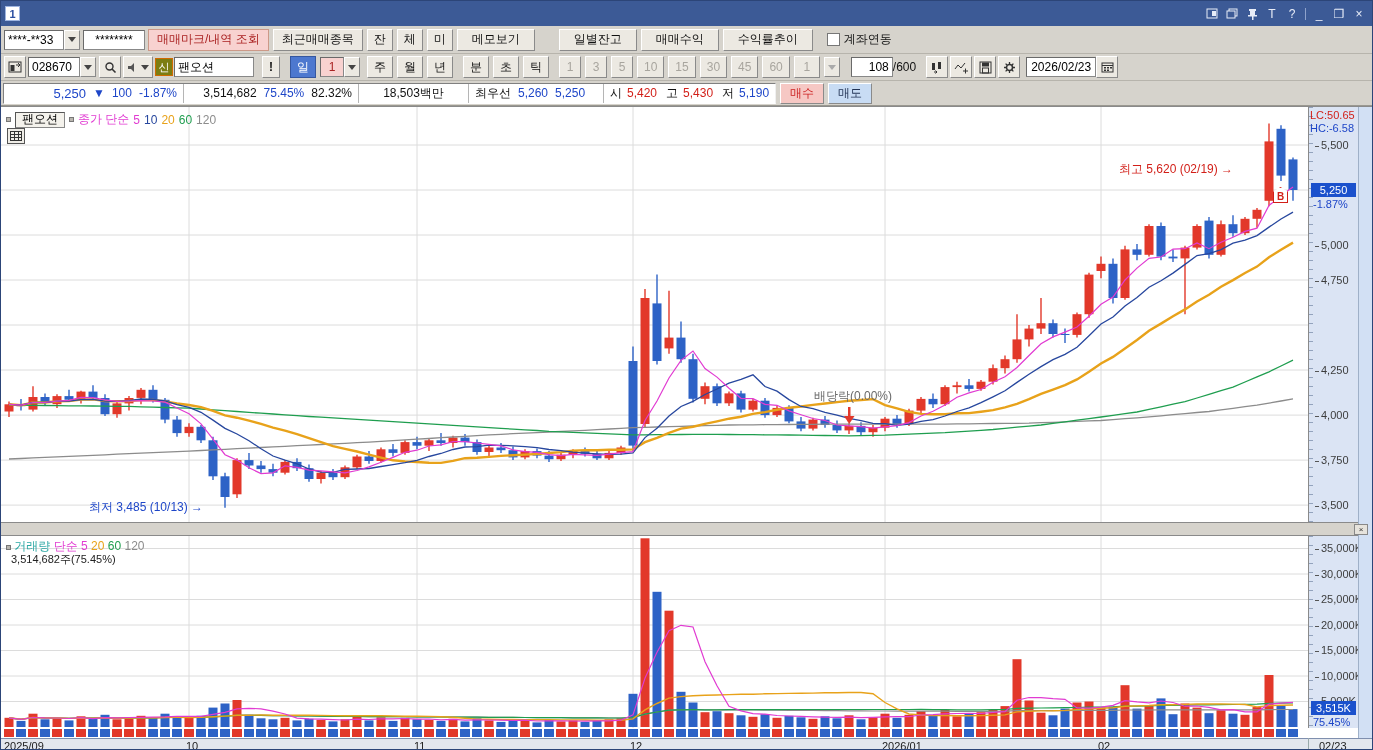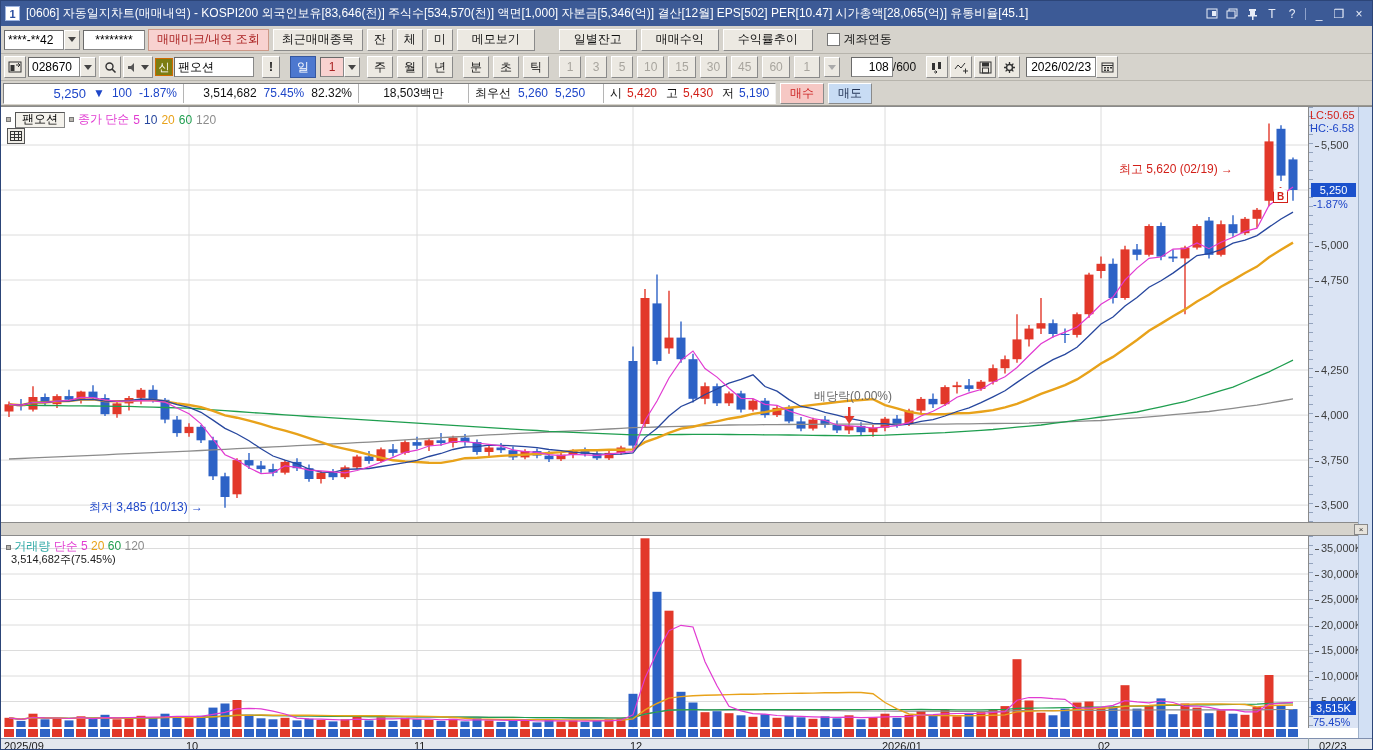--- a/index.html
+++ b/index.html
@@ -74,21 +74,20 @@
   .xlab{position:absolute;top:1px;white-space:nowrap;}
   #vline-axis{position:absolute;left:1307px;top:631px;width:1px;height:14px;background:#9aa;}
 </style>
 </head>
 <body>
 
 <div id="app">
 
   <div id="titlebar">
     <span id="win-num">1</span>
-    <span id="title-text">[0606] 자동일지차트(매매내역) - KOSPI200 외국인보유[83,646(천)] 주식수[534,570(천)] 액면[1,000] 자본금[5,346(억)] 결산[12월] EPS[502] PER[10.47] 시가총액[28,065(억)] 유통비율[45.1]</span>
     <span id="title-icons">
       <span class="ticon">
           <svg width="12" height="11">
             <rect x="1" y="1" width="10" height="9" fill="none" stroke="#e8edf8"></rect>
             <rect x="6" y="3" width="4" height="5" fill="#e8edf8"></rect>
           </svg>
         </span>
       <span class="ticon">
           <svg width="12" height="11">
             <rect x="3" y="1" width="8" height="7" fill="none" stroke="#e8edf8"></rect>
@@ -106,21 +105,21 @@
       <span class="ticon">T</span>
       <span class="ticon">?</span>
       <span class="tsep"></span>
       <span class="ticon">_</span>
       <span class="ticon">❐</span>
       <span class="ticon">×</span>
     </span>
   </div>
 
   <div id="toolbar1" class="bar">
-    <span class="field" style="width:60px;">****-**42</span>
+    <span class="field" style="width:60px;">****-**33</span>
     <span class="combo-arrow">
         <span class="darr"></span>
       </span>
     <span class="field" style="width:62px;justify-content:center;">********</span>
     <span id="acct-buttons" style="display:flex;align-items:center;margin-left:3px;">
         <span class="btn pink">매매마크/내역 조회</span>
         <span class="btn">최근매매종목</span>
         <span class="btn sm">잔</span>
         <span class="btn sm">체</span>
         <span class="btn sm">미</span>

